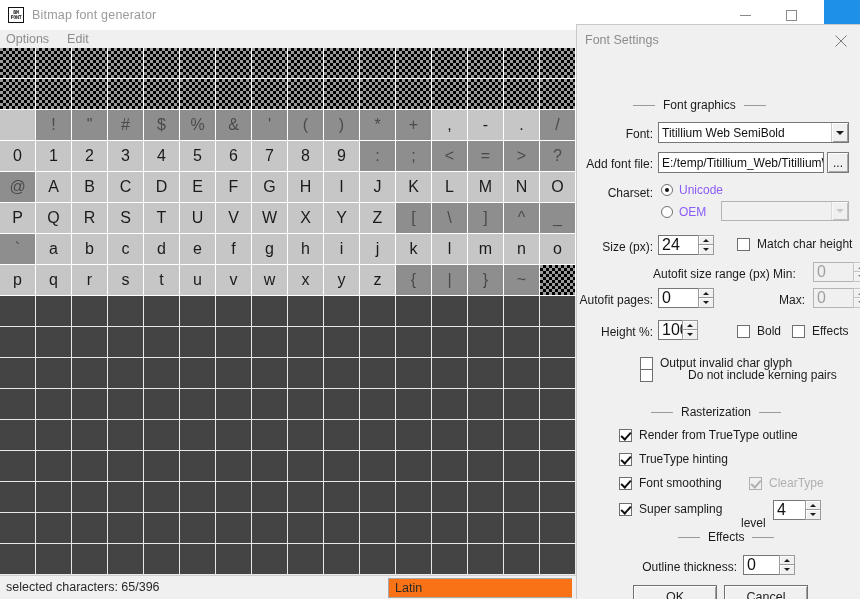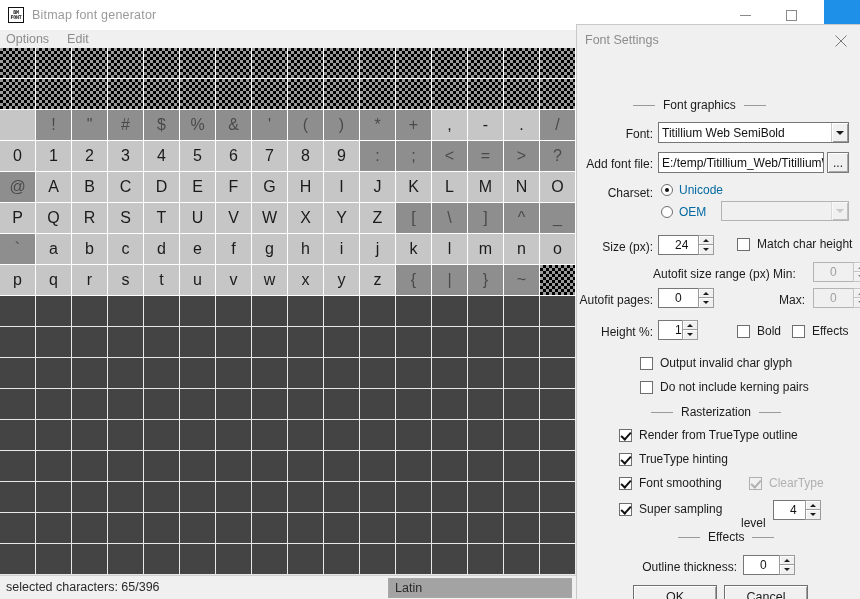--- a/index.html
+++ b/index.html
@@ -130,21 +130,21 @@
     border-top: 1px solid #d0d0d0;
     box-sizing: border-box;
   }
   #status-text {
     position: absolute; left: 6px; top: 4px;
     font-size: 12.5px; color: #2a2a2a;
   }
   #status-panel {
     position: absolute; left: 388px; top: 2px;
     width: 184px; height: 20px;
-    background: #a3a3a3;
+    background: #f97316;
     border: 1px solid #a8a8a8;
     border-right: none;
     box-sizing: border-box;
   }
   #status-panel-text {
     position: absolute; left: 6px; top: 2px;
     font-size: 12.5px; color: #2a2a2a;
   }
 
   
@@ -244,22 +244,22 @@
   }
   .tri-down.dim { border-top-color: #a8a8a8; }
 
   
   .spin { position: absolute; display: flex; }
   .spin .sbox {
     background: #ffffff;
     border: 1px solid #767676;
     border-right: none;
     box-sizing: border-box;
-    font-size: 12px; color: #111;
-    padding-left: 16px;
+    font-size: 16px; color: #111;
+    padding-left: 3px;
     line-height: 18px;
     overflow: hidden; white-space: nowrap;
     flex: 1 1 auto;
   }
   .spin .sbtns {
     width: 16px;
     display: flex; flex-direction: column;
     flex: 0 0 auto;
   }
   .spin .sbtn {
@@ -304,21 +304,21 @@
     position: relative;
     flex: 0 0 auto;
     margin-right: 6px;
   }
   .radio.on .dot::after {
     content:'';
     position:absolute; left: 3px; top: 3px;
     width: 4px; height: 4px; border-radius: 50%;
     background: #111;
   }
-  .radio .rtxt { font-size: 12px; color: #0369a1; white-space: nowrap; }
+  .radio .rtxt { font-size: 12px; color: #8b5cf6; white-space: nowrap; }
 
   
   .chk { position: absolute; display: flex; align-items: center; }
   .chk .box {
     width: 13px; height: 13px;
     background: #ffffff;
     border: 1px solid #6e6e6e;
     box-sizing: border-box;
     flex: 0 0 auto;
     margin-right: 7px;
@@ -795,21 +795,21 @@
       </div>
       <div class="chk" style="left:215px; top:267px;">
         <span class="box"></span>
         <span class="ctxt">Effects</span>
       </div>
 
       <div class="chk" style="left:63px; top:299px;justify-content:center;">
         <span class="box"></span>
         <span class="ctxt">Output invalid char glyph</span>
       </div>
-      <div class="chk" style="left:63px; top:323px;">
+      <div class="chk" style="left:63px; top:311px;gap:28px;">
         <span class="box"></span>
         <span class="ctxt">Do not include kerning pairs</span>
       </div>
 
       <div class="group-head" style="left:66px; top:348px;">
         <span class="ln"></span>
         <span>Rasterization</span>
         <span class="ln"></span>
       </div>
 

